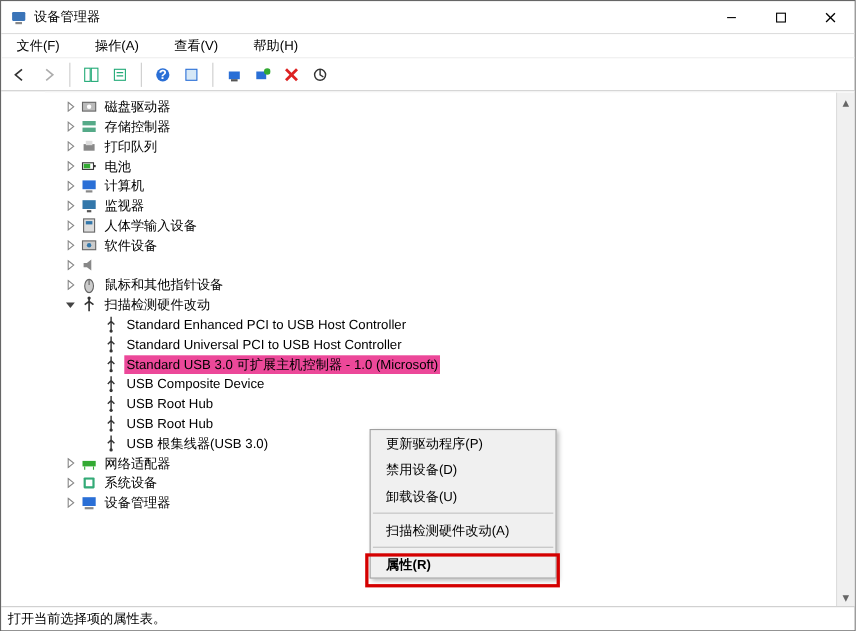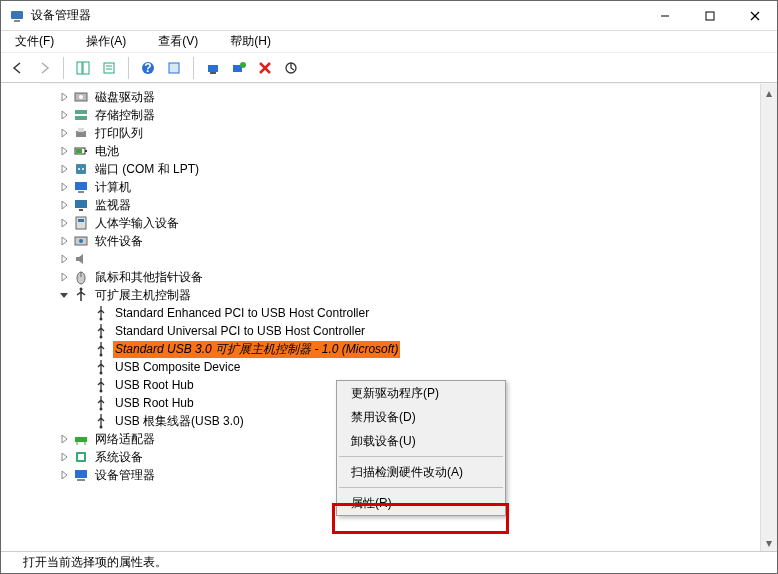--- a/index.html
+++ b/index.html
@@ -23,28 +23,28 @@
 .tsep { width:1px; height:22px; background:#ccc; margin:0 4px; }
 
 .content { flex:1; overflow:auto; border-top:1px solid #f4f4f4; position:relative; padding: 4px 0; margin-left: 40px; }
 .tree { list-style:none; margin:0; padding:0; }
 .tree ul { list-style:none; margin:0; padding:0 0 0 20px; }
 .node { display:flex; align-items:center; height:18px; padding-left:4px; white-space:nowrap; }
 .expander { width:14px; height:14px; display:inline-flex; align-items:center; justify-content:center; cursor:pointer; color:#666; }
 .expander.empty { visibility:hidden; }
 .node-icon { width:16px; height:16px; margin: 0 4px 0 2px; display:inline-flex; align-items:center; justify-content:center; }
 .node-label { padding:0 2px; }
-.node-label.sel { background:#f97316;font-style:italic; }
+.node-label.sel { background:#ec4899; }
 
 .ctxmenu { position:absolute; background:#f0f0f0; border:1px solid #a0a0a0; box-shadow:2px 2px 4px rgba(0,0,0,0.25); width:170px; }
 .ctxitem { height:24px; display:flex; align-items:center; padding: 0 14px; cursor:default; }
 .ctxsep { height:1px; background:#c0c0c0; margin: 3px 2px; }
 .ctxbox { border:3px solid #d40000; position:absolute; pointer-events:none; }
 
-.statusbar { height:22px; border-top:1px solid #ccc; display:flex; align-items:center; padding:0 22px; }
+.statusbar { height:22px; border-top:1px solid #ccc; display:flex; align-items:center; padding:0 6px; }
 .vscroll-gutter { position:absolute; right:0; top:0; bottom:0; width:17px; background:#f0f0f0; border-left:1px solid #ddd; display:flex; flex-direction:column; align-items:center; justify-content:space-between; }
 .vscroll-gutter .arrow { height:17px; width:100%; display:flex; align-items:center; justify-content:center; color:#666; }
 </style>
 </head>
 <body>
 
 <div class="window">
 
   <div class="titlebar">
     <span class="icon">
@@ -215,37 +215,20 @@
         </li>
         <li>
           <div class="node">
             <span class="expander">
               <svg width="10" height="10">
                 <path d="M3 1 L8 5 L3 9 Z" fill="none" stroke="#888"></path>
               </svg>
             </span>
             <span class="node-icon">
               <svg width="16" height="16" viewBox="0 0 16 16">
-                <rect x="3" y="3" width="10" height="10" fill="#48a" rx="1"></rect>
-                <circle cx="6" cy="8" r="1" fill="#fff"></circle>
-                <circle cx="10" cy="8" r="1" fill="#fff"></circle>
-              </svg>
-            </span>
-            <span class="node-label">端口 (COM 和 LPT)</span>
-          </div>
-        </li>
-        <li>
-          <div class="node">
-            <span class="expander">
-              <svg width="10" height="10">
-                <path d="M3 1 L8 5 L3 9 Z" fill="none" stroke="#888"></path>
-              </svg>
-            </span>
-            <span class="node-icon">
-              <svg width="16" height="16" viewBox="0 0 16 16">
                 <rect x="2" y="3" width="12" height="8" fill="#2a6fd6"></rect>
                 <rect x="5" y="12" width="6" height="2" fill="#888"></rect>
               </svg>
             </span>
             <span class="node-label">计算机</span>
           </div>
         </li>
         <li>
           <div class="node">
             <span class="expander">
@@ -330,21 +313,21 @@
               <svg width="10" height="10">
                 <path d="M1 3 L9 3 L5 8 Z" fill="#444"></path>
               </svg>
             </span>
             <span class="node-icon">
               <svg width="16" height="16" viewBox="0 0 16 16">
                 <path d="M8 2 L8 14 M8 5 L4 8 M8 5 L12 8" stroke="#333" stroke-width="1.5" fill="none"></path>
                 <circle cx="8" cy="2" r="1.5" fill="#333"></circle>
               </svg>
             </span>
-            <span class="node-label">可扩展主机控制器</span>
+            <span class="node-label">扫描检测硬件改动</span>
           </div>
           <ul>
             <li>
               <div class="node">
                 <span class="expander empty"></span>
                 <span class="node-icon">
                   <svg width="16" height="16" viewBox="0 0 16 16">
                     <path d="M8 1 L8 14 M8 5 L5 8 M8 5 L11 8" stroke="#333" stroke-width="1.3" fill="none"></path>
                     <circle cx="8" cy="14" r="1.5" fill="#333"></circle>
                   </svg>
@@ -470,28 +453,28 @@
               <svg width="16" height="16" viewBox="0 0 16 16">
                 <rect x="2" y="3" width="12" height="8" fill="#2a6fd6"></rect>
                 <rect x="4" y="12" width="8" height="2" fill="#888"></rect>
               </svg>
             </span>
             <span class="node-label">设备管理器</span>
           </div>
         </li>
       </ul>
 
-    <div class="ctxmenu" id="ctxmenu" style="left:295px; top:296px;">
+    <div class="ctxmenu" id="ctxmenu" style="left:295px; top:306px;">
         <div class="ctxitem">更新驱动程序(P)</div>
         <div class="ctxitem">禁用设备(D)</div>
         <div class="ctxitem">卸载设备(U)</div>
         <div class="ctxsep"></div>
         <div class="ctxitem">扫描检测硬件改动(A)</div>
         <div class="ctxsep"></div>
-        <div class="ctxitem" style="font-weight: normal;">属性(R)</div>
+        <div class="ctxitem" style="font-weight: bold;">属性(R)</div>
       </div>
     <div class="ctxbox" style="left:291px; top:419px; width:177px; height:31px;"></div>
 
     <div class="vscroll-gutter">
       <div class="arrow">▴</div>
       <div class="arrow">▾</div>
     </div>
   </div>
 
   <div class="statusbar">

